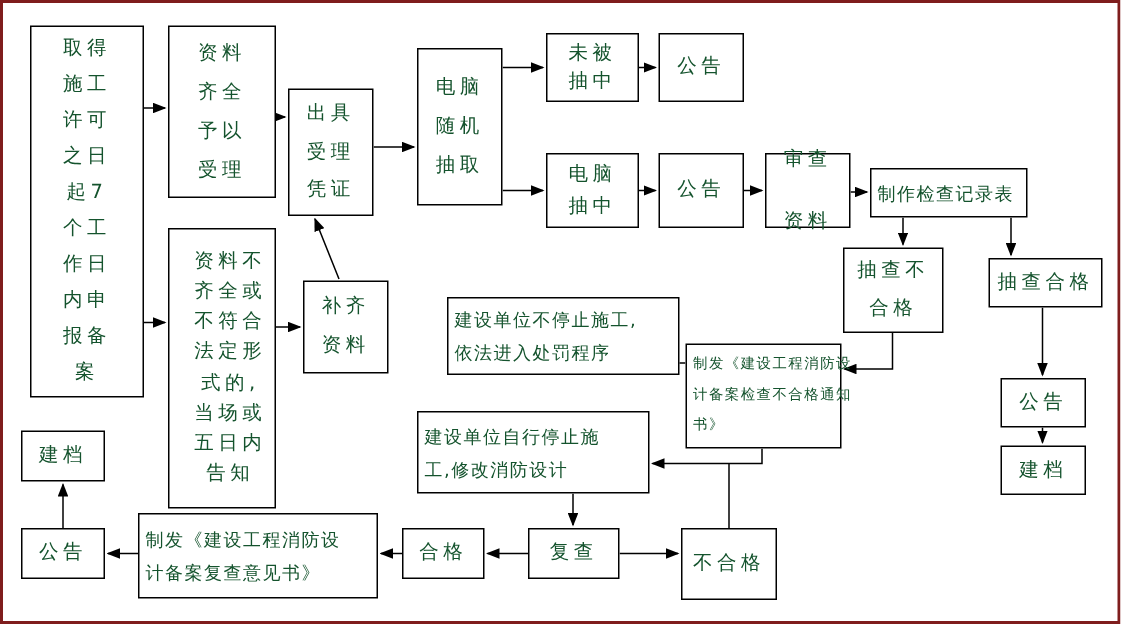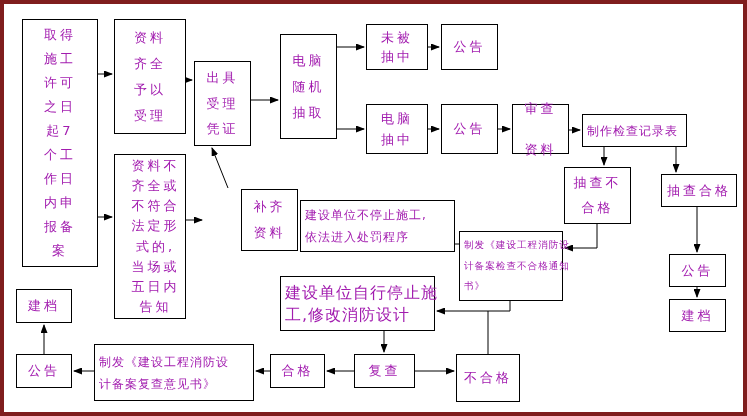--- a/index.html
+++ b/index.html
@@ -1,23 +1,23 @@
 <!DOCTYPE html>
 <html><head>
 <meta charset="utf-8">
 <style>
   html,body{margin:0;padding:0;background:#ffffff;}
   .stage{
     position:relative;
     width:747px;height:416px;
     box-sizing:border-box;
     background:#ffffff;
-    border:4px solid #7f1d1d;
+    border:2px solid #7f1d1d;
     font-family:"DejaVu Sans","Liberation Sans",sans-serif;
-    color:#a21caf;
+    color:#14532d;
     overflow:hidden;
   }
   svg.edges{position:absolute;left:0;top:0;}
   .edge{fill:none;stroke:#000;stroke-width:1;}
   .node{
     position:absolute;
     box-sizing:border-box;
     border:1px solid #000;
     background:#fff;
     display:flex;flex-direction:column;
@@ -82,36 +82,36 @@
       <div class="ln">内申</div>
       <div class="ln">报备</div>
       <div class="ln">案</div>
     </div>
     <div class="node" style="left: 110px; top: 15px; width: 72px; height: 115px; font-size: 13px; line-height: 26px;">
       <div class="ln">资料</div>
       <div class="ln">齐全</div>
       <div class="ln">予以</div>
       <div class="ln">受理</div>
     </div>
-    <div class="node" style="left: 110px; top: 150px; width: 72px; height: 165px; font-size: 13px; line-height: 20.25px; padding-left: 13px;">
+    <div class="node" style="left: 110px; top: 150px; width: 72px; height: 187px; font-size: 13px; line-height: 20.25px; padding-left: 13px;">
       <div class="ln">资料不</div>
       <div class="ln">齐全或</div>
       <div class="ln">不符合</div>
       <div class="ln">法定形</div>
       <div class="ln">式的,</div>
       <div class="ln">当场或</div>
       <div class="ln">五日内</div>
       <div class="ln">告知</div>
     </div>
     <div class="node" style="left: 190px; top: 57px; width: 57px; height: 85px; font-size: 13px; line-height: 25.6667px;">
       <div class="ln">出具</div>
       <div class="ln">受理</div>
       <div class="ln">凭证</div>
     </div>
-    <div class="node" style="left: 200px; top: 185px; width: 57px; height: 62px; font-size: 13px; line-height: 26px; margin-left: 37px;">
+    <div class="node" style="left: 200px; top: 185px; width: 57px; height: 62px; font-size: 13px; line-height: 26px;">
       <div class="ln">补齐</div>
       <div class="ln">资料</div>
     </div>
     <div class="node" style="left: 276px; top: 30px; width: 57px; height: 105px; font-size: 13px; line-height: 26px;">
       <div class="ln">电脑</div>
       <div class="ln">随机</div>
       <div class="ln">抽取</div>
     </div>
     <div class="node" style="left: 362px; top: 20px; width: 62px; height: 46px; font-size: 13px; line-height: 19px;">
       <div class="ln">未被</div>
@@ -149,21 +149,21 @@
     </div>
     <div class="node wide" style="left: 455px; top: 227px; width: 104px; height: 70px; font-size: 9.6px; line-height: 20.6667px;">
       <div class="ln">制发《建设工程消防设</div>
       <div class="ln">计备案检查不合格通知</div>
       <div class="ln">书》</div>
     </div>
     <div class="node wide" style="left: 276px; top: 196px; width: 155px; height: 52px; font-size: 12px; line-height: 22px; margin-left: 20px;">
       <div class="ln">建设单位不停止施工,</div>
       <div class="ln">依法进入处罚程序</div>
     </div>
-    <div class="node wide" style="left: 276px; top: 272px; width: 155px; height: 55px; font-size: 16px; line-height: 22px;">
+    <div class="node wide" style="left: 276px; top: 272px; width: 155px; height: 55px; font-size: 12px; line-height: 22px;">
       <div class="ln">建设单位自行停止施</div>
       <div class="ln">工,修改消防设计</div>
     </div>
     <div class="node" style="left: 452px; top: 350px; width: 64px; height: 48px; font-size: 13px; line-height: 26px;">
       <div class="ln">不合格</div>
     </div>
     <div class="node" style="left: 350px; top: 350px; width: 61px; height: 34px; font-size: 13px; line-height: 26px;">
       <div class="ln">复查</div>
     </div>
     <div class="node" style="left: 266px; top: 350px; width: 55px; height: 34px; font-size: 13px; line-height: 26px;">

